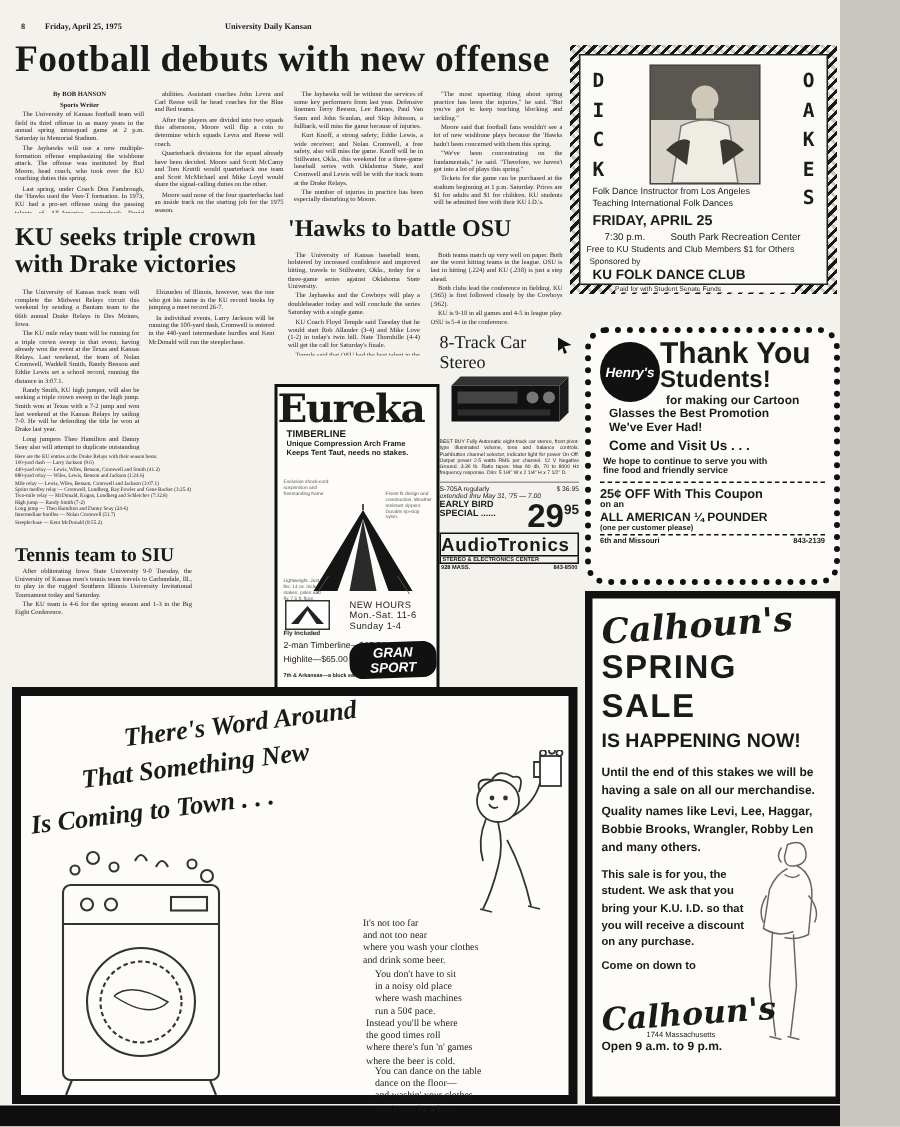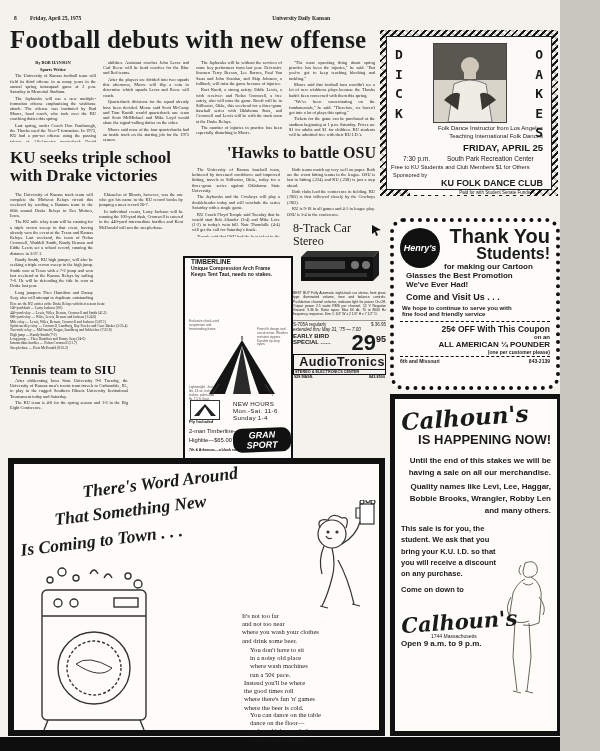--- a/index.html
+++ b/index.html
@@ -20,21 +20,21 @@
   
   .checker{background-image:
      repeating-linear-gradient(45deg,#18181833 0 2px,transparent 2px 5px),
      repeating-linear-gradient(-45deg,#181818 0 2px,transparent 2px 5px);
      padding:6px;}
   .oakes-inner{background:#fbfaf6;border:1px solid #222;height:100%;box-sizing:border-box;position:relative;
      font-family:"Liberation Sans",sans-serif;}
   .vletters{white-space:pre-line;font-size:13px;line-height:1.5;font-weight:bold;text-align:center;
      font-family:"DejaVu Sans Mono",monospace;}
   .sans{font-family:"Liberation Sans",sans-serif;}
-  .ctr{text-align:right;}
+  .ctr{text-align:left;}
   .pill{background:#111;color:#fff;border-radius:9px;font-style:italic;font-weight:bold;
      font-family:"Liberation Sans",sans-serif;text-align:center;}
   .script{font-style:italic;font-weight:bold;transform:rotate(-4deg);}
   .blackbar{background:#0e0e0e;}
   .coupon-line{border-top:1.5px dashed #111;}
   .poem{font-size:6.6px;line-height:1.25;white-space:pre-line;}
   .wa-head{font-style:italic;font-weight:bold;font-size:17.5px;transform:rotate(-7deg);white-space:nowrap;}
   .tiny-callout{font-size:3.2px;color:#555;line-height:1.2;font-family:"Liberation Sans",sans-serif;}
 </style>
 </head>
@@ -106,21 +106,21 @@
     </div>
     <div class="abs sans ctr" style="left:30px;bottom:1px;width:120px;font-size:4.5px;background:#fbfaf6;">Paid for with Student Senate Funds</div>
   </div>
 
   <div class="abs blackbar" style="left:566px;top:30px;width:20px;height:115px;"></div>
   <div class="abs" style="left:570px;top:152px;width:12px;height:160px;background:#4a4a48;"></div>
   <div class="abs blackbar" style="left:562px;top:320px;width:22px;height:335px;"></div>
   <div class="abs blackbar" style="left:0;top:737px;width:600px;height:14px;"></div>
 
   <div class="abs h-sub" style="left:10px;top:149px;width:176px;">
-    <div>KU seeks triple school</div>
+    <div>KU seeks triple crown</div>
     <div>with Drake victories</div>
   </div>
   <div class="abs news" style="left:10px;top:192px;width:83px;height:108px;">
     <p>The University of Kansas track team will complete the Midwest Relays circuit this weekend by sending a Bantam team to the 66th annual Drake Relays in Des Moines, Iowa.</p>
     <p>The KU mile relay team will be running for a triple crown sweep in that event, having already won the event at the Texas and Kansas Relays. Last weekend, the team of Nolan Cromwell, Waddell Smith, Randy Benson and Eddie Lewis set a school record, running the distance in 3:07.1.</p>
     <p>Randy Smith, KU high jumper, will also be seeking a triple crown sweep in the high jump. Smith won at Texas with a 7-2 jump and won last weekend at the Kansas Relays by sailing 7-0. He will be defending the title he won at Drake last year.</p>
     <p>Long jumpers Theo Hamilton and Danny Seay also will attempt to duplicate outstanding Kansas Relays performances. Seay, who finished third behind Hamilton and</p>
   </div>
   <div class="abs news" style="left:99px;top:192px;width:84px;height:108px;">
     <p>Ehizuelen of Illinois, however, was the one who got his name in the KU record books by jumping a meet record 26-7.</p>
@@ -151,20 +151,21 @@
     <p>KU Coach Floyd Temple said Tuesday that he would start Rob Allander (3-4) and Mike Love (1-2) in today's twin bill. Nate Thornhille (4-4) will get the call for Saturday's finale.</p>
     <p>Temple said that OSU had the best talent in the league next to Oklahoma.</p>
   </div>
   <div class="abs news" style="left:287px;top:167px;width:88px;height:70px;">
     <p>Both teams match up very well on paper. Both are the worst hitting teams in the league. OSU is last in hitting (.224) and KU (.238) is just a step ahead.</p>
     <p>Both clubs lead the conference in fielding. KU (.965) is first followed closely by the Cowboys (.962).</p>
     <p>KU is 9-18 in all games and 4-5 in league play. OSU is 5-4 in the conference.</p>
   </div>
 
   <div class="abs" style="left:183px;top:256px;width:110px;height:207px;border:2.5px solid #111;background:#fdfcf8;box-sizing:border-box;">
+    <div class="ctr" style="font-size:26px;font-weight:bold;font-family:'DejaVu Serif',serif;letter-spacing:-1px;line-height:1;margin-top:2px;">Eureka</div>
     <div class="sans" style="font-size:6.5px;font-weight:bold;margin-left:6px;">TIMBERLINE</div>
     <div class="sans" style="font-size:5px;font-weight:bold;margin-left:6px;">Unique Compression Arch Frame</div>
     <div class="sans" style="font-size:5px;font-weight:bold;margin-left:6px;">Keeps Tent Taut, needs no stakes.</div>
     <div class="abs tiny-callout" style="left:4px;top:62px;width:30px;">Exclusive shock-cord suspension and freestanding frame</div>
     <div class="abs tiny-callout" style="left:72px;top:70px;width:32px;">Finest fit design and construction. Weather resistant zippers. Durable rip-stop nylon.</div>
     <div class="abs tiny-callout" style="left:4px;top:128px;width:28px;">Lightweight. Just 7 lbs. 14 oz. including stakes, poles and fly. 7.5 ft. floor.</div>
     <svg class="abs" style="left:22px;top:78px;" width="70" height="62" viewBox="0 0 70 62">
       <polygon points="35,4 68,58 2,58" fill="#151515"></polygon>
       <polygon points="35,10 52,58 18,58" fill="#fdfcf8"></polygon>
       <polygon points="35,10 44,58 26,58" fill="#2a2a2a"></polygon>
@@ -241,20 +242,21 @@
     <div class="ctr" style="font-size:8px;font-weight:bold;">ALL AMERICAN ¼ POUNDER</div>
     <div class="ctr" style="font-size:5px;font-weight:bold;border-bottom:1.5px dashed #111;padding-bottom:1px;">(one per customer please)</div>
     <div style="display:flex;justify-content:space-between;font-size:5px;font-weight:bold;margin-top:1px;">
       <span>6th and Missouri</span>
       <span>843-2139</span>
     </div>
   </div>
 
   <div class="abs sans" style="left:390px;top:394px;width:172px;height:342px;border:5px solid #111;box-sizing:border-box;background:#fdfcf8;padding:4px 6px;">
     <div class="script" style="font-size:23px;font-family:'DejaVu Serif',serif;">Calhoun's</div>
+    <div class="ctr" style="font-size:22px;font-weight:900;letter-spacing:1px;margin-top:2px;">SPRING SALE</div>
     <div class="ctr" style="font-size:13px;font-weight:900;margin-top:2px;">IS HAPPENING NOW!</div>
     <div class="ctr" style="font-size:8px;font-weight:bold;margin-top:8px;line-height:1.5;">Until the end of this stakes we will be having a sale on all our merchandise.</div>
     <div class="ctr" style="font-size:8px;font-weight:bold;margin-top:2px;line-height:1.5;">Quality names like Levi, Lee, Haggar, Bobbie Brooks, Wrangler, Robby Len and many others.</div>
     <svg class="abs" style="left:100px;top:158px;" width="58" height="140" viewBox="0 0 58 140" fill="none" stroke="#6b675f" stroke-width="1">
       <path d="M30 6 Q40 2 42 10 Q44 18 36 20 Q28 22 28 14 Z"></path>
       <path d="M26 8 Q22 14 26 18"></path>
       <path d="M30 22 Q22 26 18 36 L14 62 Q24 68 34 64"></path>
       <path d="M36 20 Q48 26 46 44 L44 66 Q36 70 28 68"></path>
       <path d="M20 64 L18 100 L22 134"></path>
       <path d="M34 66 L36 100 L32 134"></path>

